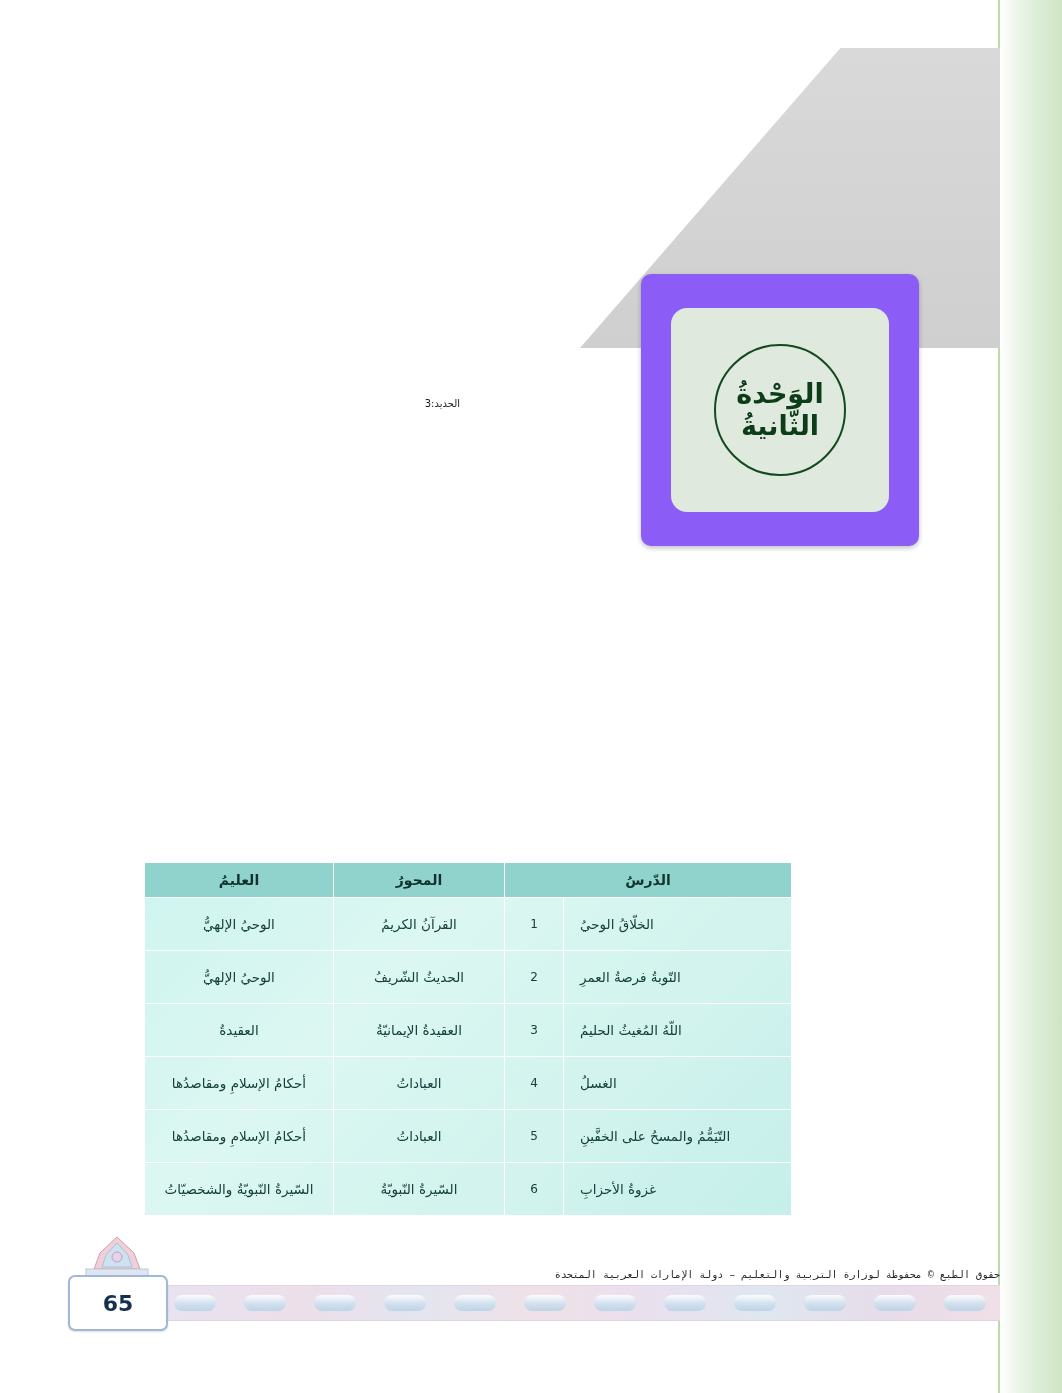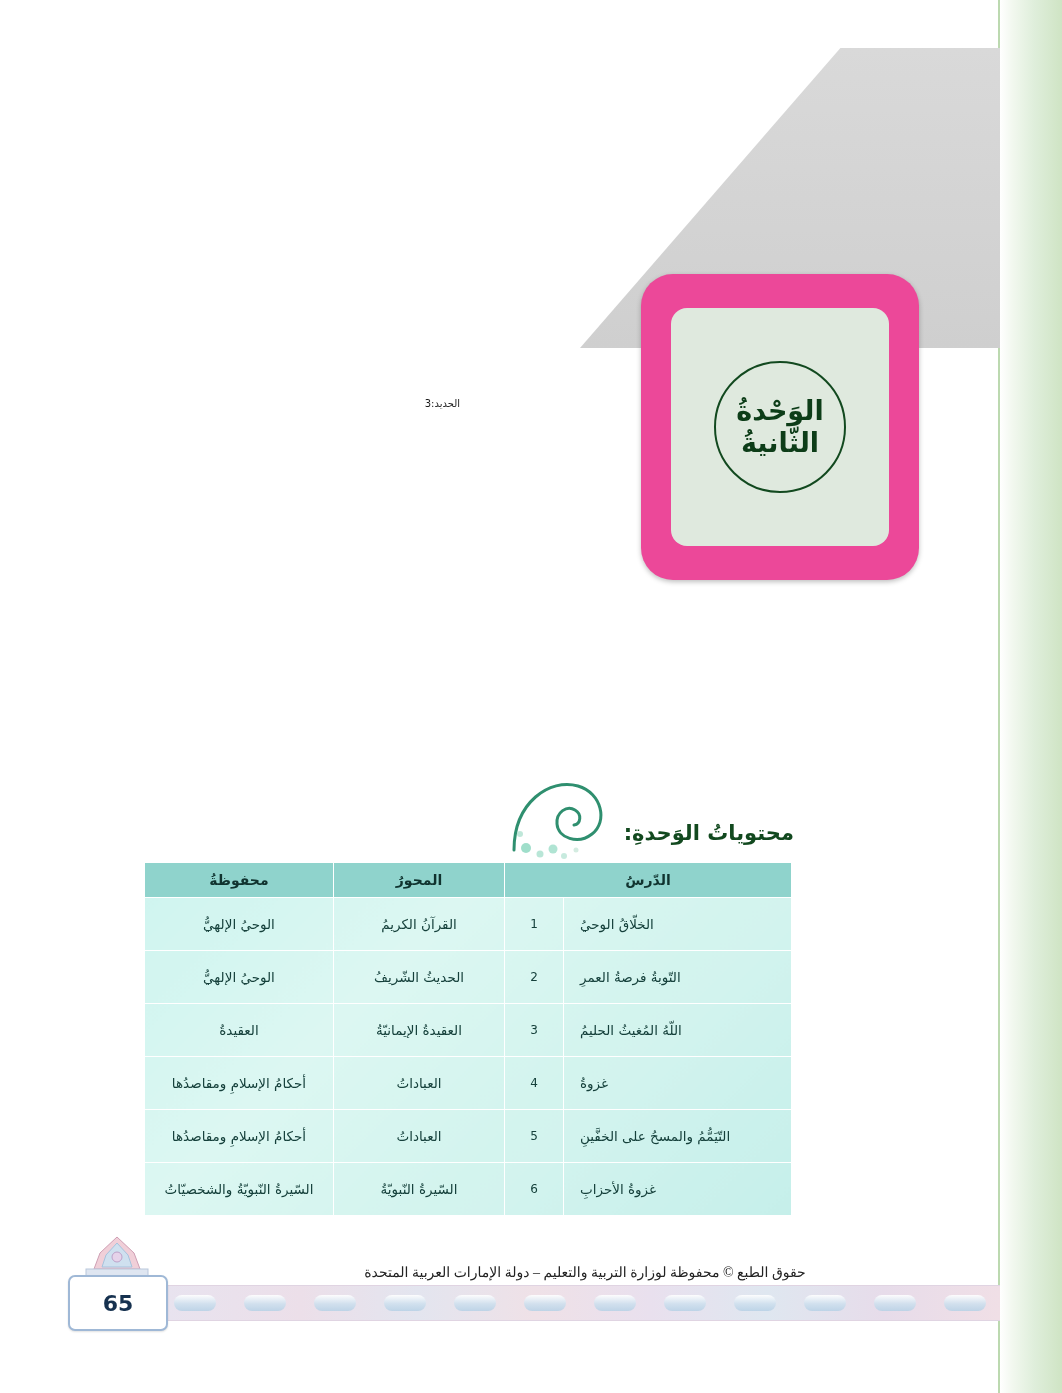--- a/index.html
+++ b/index.html
@@ -46,23 +46,23 @@
     background: linear-gradient(to bottom, #d9d9d9 0%, #d3d3d3 60%, #cfcfcf 100%);
     clip-path: polygon(100% 0%, 100% 100%, 0% 100%, 62% 0%);
   }
 
   
   .unit-badge {
     position: absolute;
     top: 274px;
     right: 143px;
     width: 278px;
-    height: 306px;
-    background: #ec4899;
-    border-radius: 32px;
+    height: 272px;
+    background: #8b5cf6;
+    border-radius: 10px;
     box-shadow: 0 2px 5px rgba(0,0,0,0.25);
   }
   .unit-badge-inner {
     position: absolute;
     top: 34px;
     right: 30px;
     left: 30px;
     bottom: 34px;
     background: #dfe9de;
     border-radius: 16px;
@@ -212,23 +212,22 @@
     height: 16px;
     border-radius: 9px;
     background: linear-gradient(to bottom, #ffffff 0%, #cfe0ee 55%, #b9d2e6 100%);
     opacity: 0.9;
   }
   .copyright {
     position: absolute;
     bottom: 112px;
     right: 62px;
     left: 170px;
-    text-align: center;
-    font-family: Liberation Serif, serif;
-    font-size: 14px;
+    font-family: Liberation Mono, monospace;
+    font-size: 10px;
     color: #222222;
     direction: rtl;
   }
 
   .page-number-box {
     position: absolute;
     bottom: 62px;
     left: 68px;
     width: 96px;
     height: 52px;
@@ -270,41 +269,27 @@
         <span>الوَحْدةُ</span>
         <span>الثّانيةُ</span>
       </div>
     </div>
   </div>
 
   <div class="ayah-block">
     <div class="ayah-ref">الحديد:3</div>
   </div>
 
-  <div class="contents-head">
-    <div class="contents-title">محتوياتُ الوَحدةِ:</div>
-    <div class="swirl">
-      <svg viewBox="0 0 110 90" width="110" height="90" aria-hidden="true">
-        <path d="M10 78 C 10 30, 46 6, 74 14 C 98 21, 104 50, 88 62 C 74 73, 54 66, 53 52 C 52 40, 63 33, 71 38 C 78 42, 77 52, 70 53" fill="none" stroke="#2f8f6f" stroke-width="3" stroke-linecap="round"></path>
-        <circle cx="22" cy="76" r="5" fill="#7fd3b8" opacity="0.75"></circle>
-        <circle cx="36" cy="82" r="3.5" fill="#a8e0cd" opacity="0.8"></circle>
-        <circle cx="49" cy="77" r="4.5" fill="#8ed8c0" opacity="0.7"></circle>
-        <circle cx="60" cy="84" r="3" fill="#bde6d8" opacity="0.85"></circle>
-        <circle cx="16" cy="62" r="3" fill="#a4ddc9" opacity="0.7"></circle>
-        <circle cx="72" cy="78" r="2.5" fill="#cfeade" opacity="0.9"></circle>
-      </svg>
-    </div>
-  </div>
 
   <table class="contents-table">
     <thead>
       <tr>
         <th class="col-lesson" colspan="2">الدّرسُ</th>
         <th class="col-axis">المحورُ</th>
-        <th class="col-field">محفوظةُ</th>
+        <th class="col-field">العليمُ</th>
       </tr>
     </thead>
     <tbody>
       <tr>
         <td class="lesson">الخلّاقُ الوحيُ</td>
         <td class="num">1</td>
         <td class="axis">القرآنُ الكريمُ</td>
         <td class="field">الوحيُ الإلهيُّ</td>
       </tr>
       <tr>
@@ -313,21 +298,21 @@
         <td class="axis">الحديثُ الشّريفُ</td>
         <td class="field">الوحيُ الإلهيُّ</td>
       </tr>
       <tr>
         <td class="lesson">اللّهُ المُغيثُ الحليمُ</td>
         <td class="num">3</td>
         <td class="axis">العقيدةُ الإيمانيّةُ</td>
         <td class="field">العقيدةُ</td>
       </tr>
       <tr>
-        <td class="lesson">غزوةُ</td>
+        <td class="lesson">الغسلُ</td>
         <td class="num">4</td>
         <td class="axis">العباداتُ</td>
         <td class="field">أحكامُ الإسلامِ ومقاصدُها</td>
       </tr>
       <tr>
         <td class="lesson">التّيَمُّمُ والمسحُ على الخفَّينِ</td>
         <td class="num">5</td>
         <td class="axis">العباداتُ</td>
         <td class="field">أحكامُ الإسلامِ ومقاصدُها</td>
       </tr>

